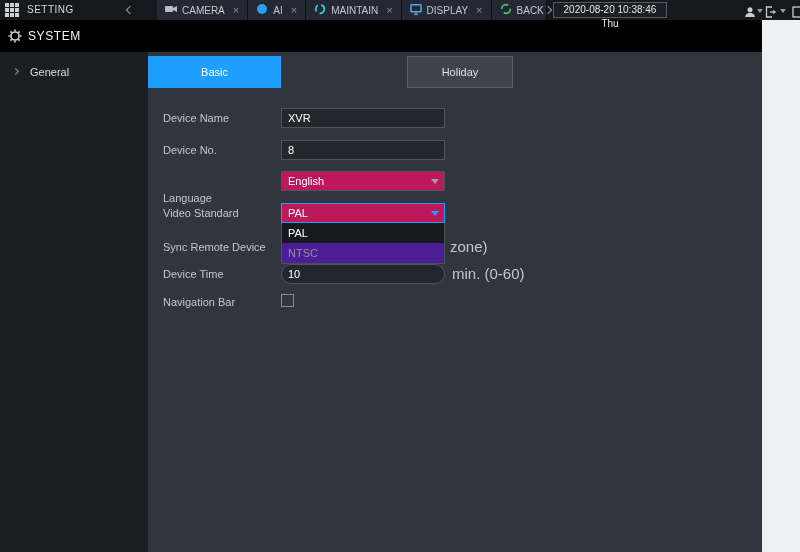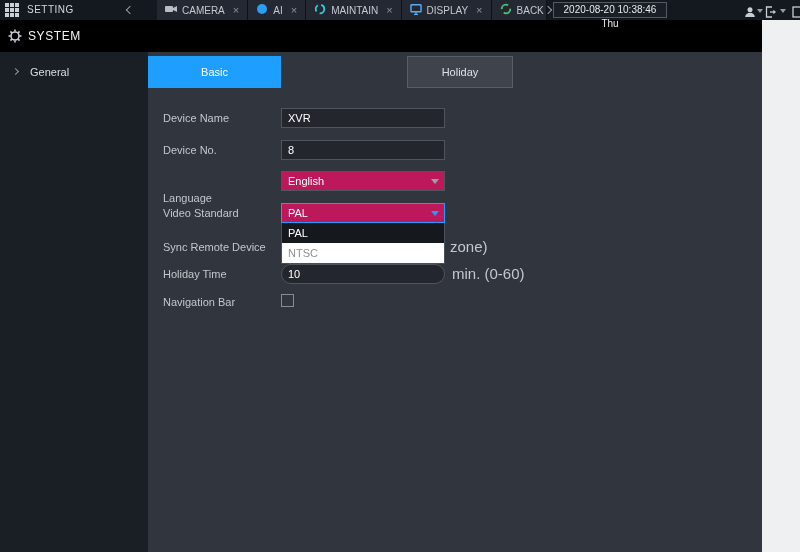--- a/index.html
+++ b/index.html
@@ -62,21 +62,21 @@
   .fselect .caret{position:absolute;right:5px;top:7px;width:0;height:0;
                   border-left:4px solid transparent;border-right:4px solid transparent;
                   border-top:5px solid #9ba0a6;}
   .fselect.open{border-color:#1e9fff;}
   .fselect.open .caret{border-top-color:#1e9fff;}
 
   .droplist{position:absolute;left:133px;top:171px;width:164px;box-sizing:border-box;
             border:1px solid #4b4f57;border-top:none;z-index:5;}
   .opt{height:20px;line-height:20px;padding-left:6px;font-size:11px;cursor:pointer;}
   .opt-sel{background:#15181d;color:#ffffff;}
-  .opt-dim{background:#ffffff;color:#8d9197;}
+  .opt-dim{background:#4c1d95;color:#8d9197;}
 
   .note{position:absolute;height:20px;line-height:20px;font-size:15px;color:#c3c7cc;}
   .checkbox{position:absolute;left:133px;top:242px;width:13px;height:13px;box-sizing:border-box;
             border:1px solid #878b92;background:transparent;cursor:pointer;}
 
   
   .rstrip{position:absolute;left:762px;top:20px;width:38px;bottom:0;background:#eef0f2;}
 </style>
 </head>
 <body>
@@ -228,21 +228,21 @@
       <span class="caret"></span>
     </div>
     <div class="droplist">
       <div class="opt opt-sel">PAL</div>
       <div class="opt opt-dim">NTSC</div>
     </div>
 
     <span class="flabel" style="top:185px;">Sync Remote Device</span>
     <span class="note" style="left:302px;top:185px;">zone)</span>
 
-    <span class="flabel" style="top:212px;">Holiday Time</span>
+    <span class="flabel" style="top:212px;">Device Time</span>
     <input class="finput" style="top: 212px; border-radius: 10px;" value="10">
     <span class="note" style="left:304px;top:212px;">min. (0-60)</span>
 
     <span class="flabel" style="top:240px;">Navigation Bar</span>
     <div class="checkbox"></div>
 
   </div>
 
   <div class="rstrip"></div>
 

